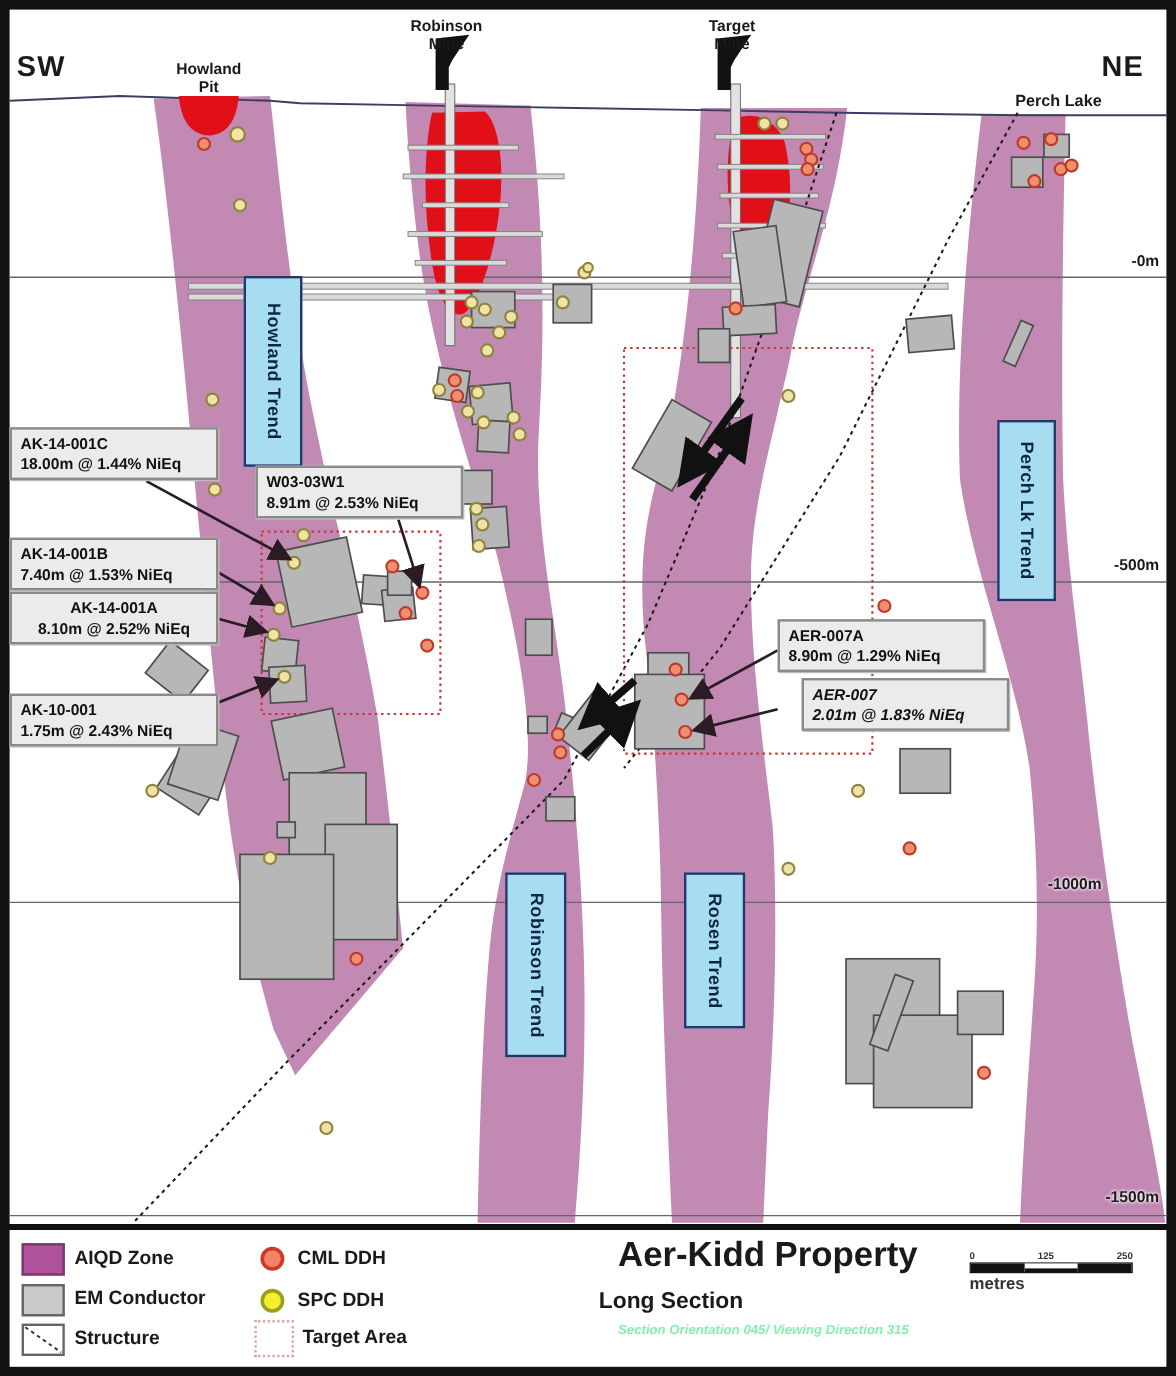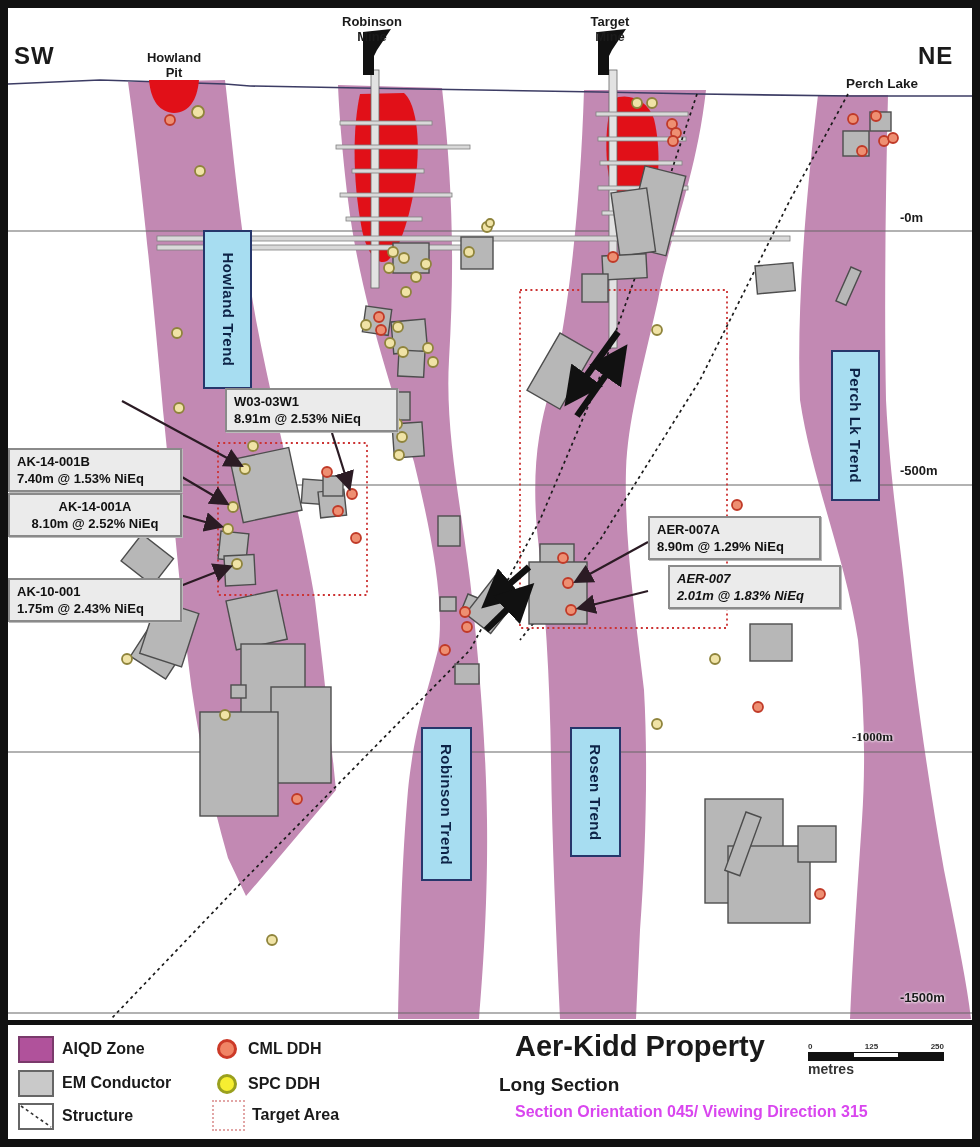--- a/index.html
+++ b/index.html
@@ -4,36 +4,36 @@
 <style>
   html,body{margin:0;padding:0;background:#555;}
   .frame{position:relative;width:980px;height:1147px;background:#111;font-family:"Liberation Sans",sans-serif;overflow:hidden;}
   .map-bg{position:absolute;left:8px;top:8px;width:964px;height:1012px;background:#fff;}
   .legend-bg{position:absolute;left:8px;top:1025px;width:964px;height:114px;background:#fff;}
   svg.layer{position:absolute;left:0;top:0;}
   .lbl{position:absolute;font-weight:bold;color:#1a1a1a;white-space:nowrap;}
   .ctr{text-align:center;white-space:normal;}
   .corner{font-size:24px;letter-spacing:1px;margin-top:16px;}
   .minelbl{font-size:13px;line-height:15px;}
-  .depth{font-size:13px;text-align:left;width:66px;text-shadow:0 0 3px #fff,0 0 3px #fff;}
+  .depth{font-size:13px;text-align:right;width:66px;text-shadow:0 0 3px #fff,0 0 3px #fff;}
   .trend{position:absolute;background:#a7ddf1;border:2px solid #26366b;display:flex;align-items:center;justify-content:center;}
   .trend span{transform:rotate(90deg);white-space:nowrap;font-weight:bold;font-size:15px;color:#0d2347;letter-spacing:.5px;}
   .ann{position:absolute;background:#ebebeb;border:2px solid #8a8a8a;padding:3px 7px;font-size:13px;font-weight:bold;line-height:17px;color:#111;box-shadow:1px 1px 0 #bbb;}
   .legrow-label{font-size:16px;font-weight:bold;color:#1a1a1a;position:absolute;}
   .swatch{position:absolute;box-sizing:border-box;}
   .sw-aiqd{background:#b0529b;border:2px solid #7a3a6b;}
   .sw-em{background:#c9c9c9;border:2px solid #666;}
   .sw-structure{background:#fff;border:2px solid #666;}
   .dotleg{position:absolute;border-radius:50%;box-sizing:border-box;width:20px;height:20px;}
   .dot-cml{background:#f08465;border:3px solid #cc3a28;}
   .dot-spc{background:#f6ee31;border:3px solid #9aa01e;}
   .sw-target{background:#fff;border:2px dotted #e2a6a6;}
   .title-main{font-size:29px;}
   .title-sub{font-size:19px;}
-  .title-note{font-size:16px;color:#d946ef;}
+  .title-note{font-size:11px;color:#86efac;font-style:italic;}
   .scalebar{position:absolute;left:808px;top:1042px;width:136px;}
   .scalebar .ticks{display:flex;justify-content:space-between;font-size:8px;font-weight:bold;color:#333;}
   .scalebar .bar{height:7px;border:1px solid #111;display:flex;margin-top:1px;}
   .scalebar .seg{flex:1;}
   .seg.b{background:#111;}
   .seg.w{background:#fff;border-bottom:3px solid #111;box-sizing:border-box;}
   .scalebar .unit{text-align:left;font-size:14px;font-weight:bold;color:#333;}
 </style>
 </head>
 <body>
@@ -252,37 +252,41 @@
     <div>Mine</div>
   </div>
   <div class="lbl ctr minelbl" style="left:566px;top:14px;width:88px;">
     <div>Target</div>
     <div>Mine</div>
   </div>
   <div class="lbl" style="left:846px;top:76px;font-size:13.5px;">Perch Lake</div>
 
   <div class="lbl depth" style="left:900px;top:210px;">-0m</div>
   <div class="lbl depth" style="left:900px;top:463px;">-500m</div>
-  <div class="lbl depth" style="left:852px;top:729px;font-family:Liberation Serif, serif;">-1000m</div>
+  <div class="lbl depth" style="left:852px;top:729px;">-1000m</div>
   <div class="lbl depth" style="left:900px;top:990px;">-1500m</div>
 
   <div class="trend" style="left:203px;top:230px;width:45px;height:155px;">
       <span>Howland Trend</span>
     </div>
   <div class="trend" style="left:421px;top:727px;width:47px;height:150px;">
       <span>Robinson Trend</span>
     </div>
   <div class="trend" style="left:570px;top:727px;width:47px;height:126px;">
       <span>Rosen Trend</span>
     </div>
   <div class="trend" style="left:831px;top:350px;width:45px;height:147px;">
       <span>Perch Lk Trend</span>
     </div>
 
-  <div class="ann" style="left:213px;top:388px;width:155px;margin-left:12px;">
+  <div class="ann" style="left:8px;top:356px;width:156px;">
+    <div>AK-14-001C</div>
+    <div>18.00m @ 1.44% NiEq</div>
+  </div>
+  <div class="ann" style="left:213px;top:388px;width:155px;">
     <div>W03-03W1</div>
     <div>8.91m @ 2.53% NiEq</div>
   </div>
   <div class="ann" style="left:8px;top:448px;width:156px;">
     <div>AK-14-001B</div>
     <div>7.40m @ 1.53% NiEq</div>
   </div>
   <div class="ann" style="left:8px;top:493px;width:156px;text-align:center;">
     <div>AK-14-001A</div>
     <div>8.10m @ 2.52% NiEq</div>

